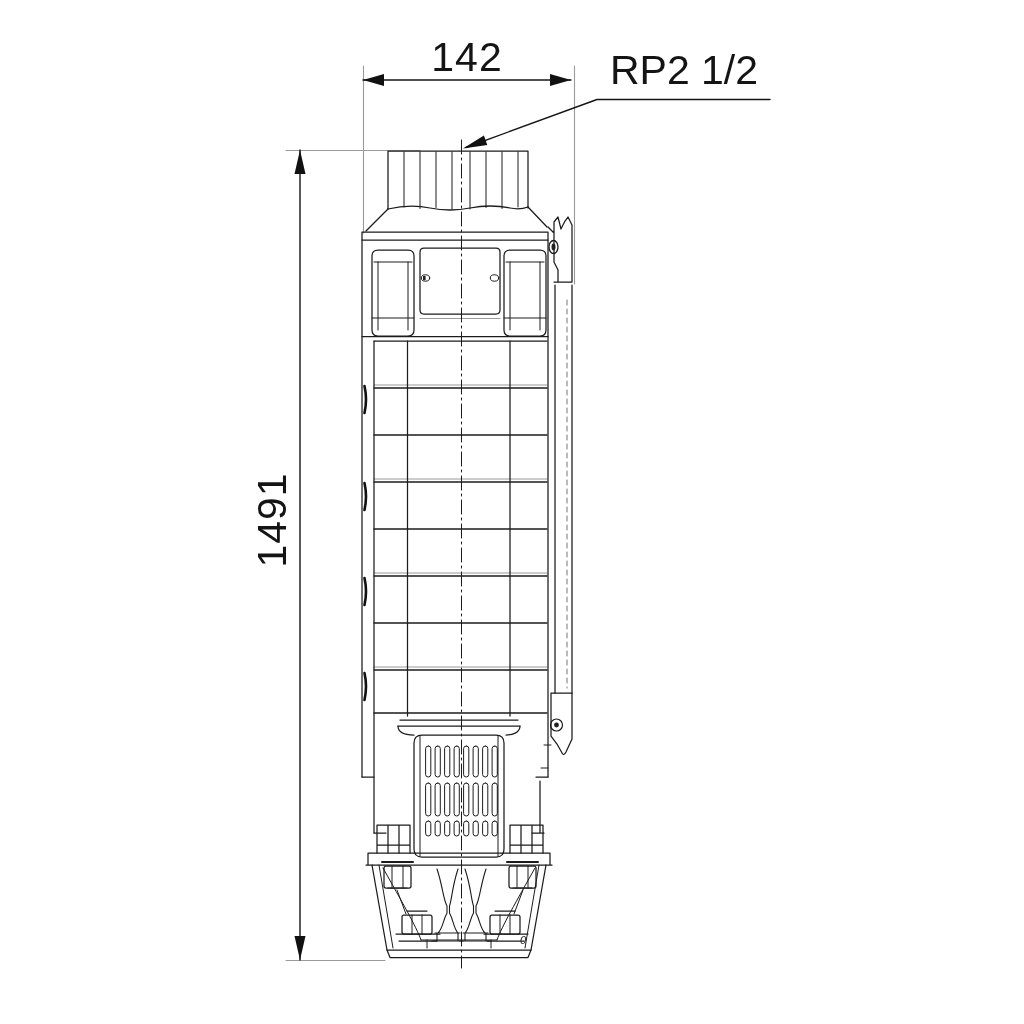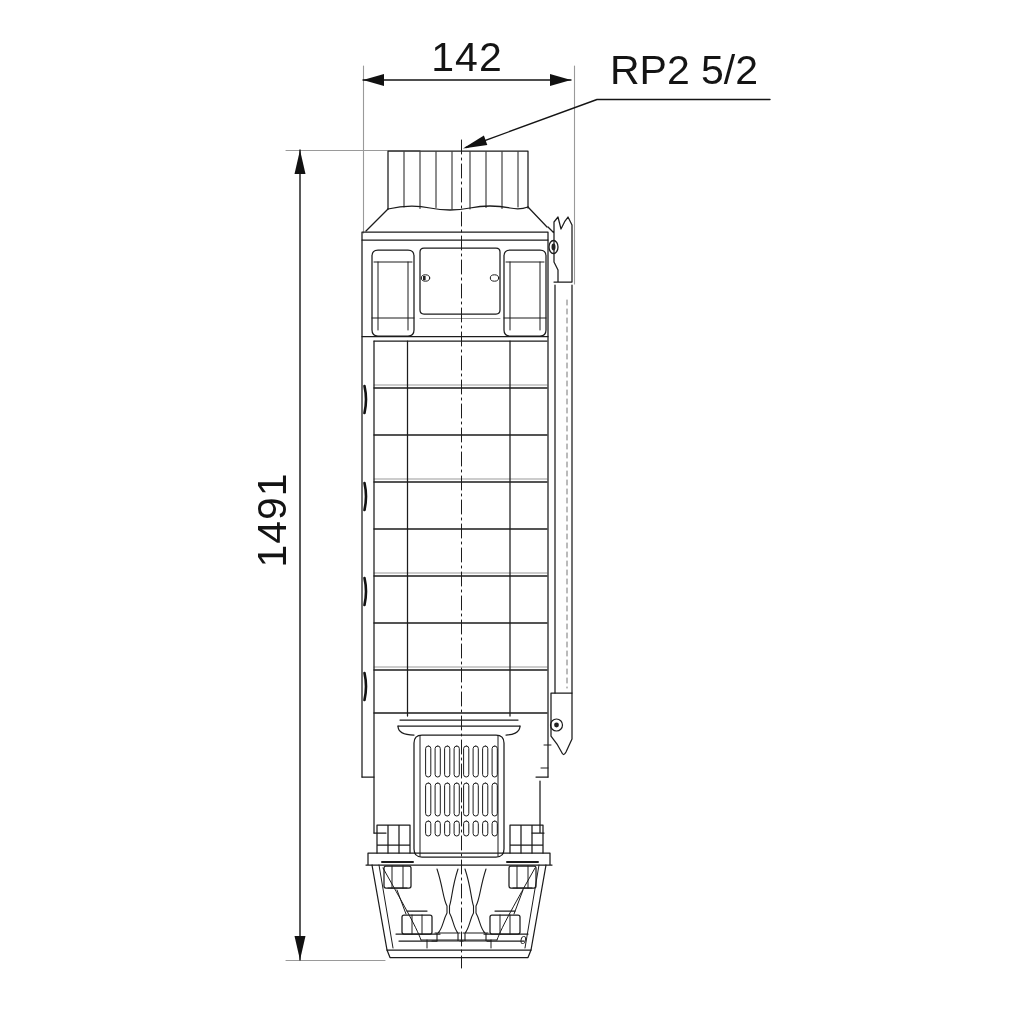--- a/index.html
+++ b/index.html
@@ -145,18 +145,18 @@
       <circle cx="556.5" cy="725" r="6" stroke-width="1.2"></circle>
       <circle cx="556.5" cy="725" r="2.4" fill="#222" stroke="none"></circle>
       <path stroke-width="1" d="M544,745 H551 M541,768 H548"></path>
     </g>
 
     <path stroke="#111" stroke-width="2.6" d="M364.5,386 q3,13.5 0,27 M364.5,483 q3,13.5 0,27 M364.5,578 q3,13.5 0,27 M364.5,673 q3,13.5 0,27"></path>
   </svg>
 
   <div id="dim-width" class="dim-label">142</div>
 
-  <div id="connection-label" class="dim-label">RP2 5/2</div>
+  <div id="connection-label" class="dim-label">RP2 1/2</div>
 
   <div id="dim-height" class="dim-label">1491</div>
 
   <div id="stray-mark">0</div>
 </div>
 
 </body></html>

